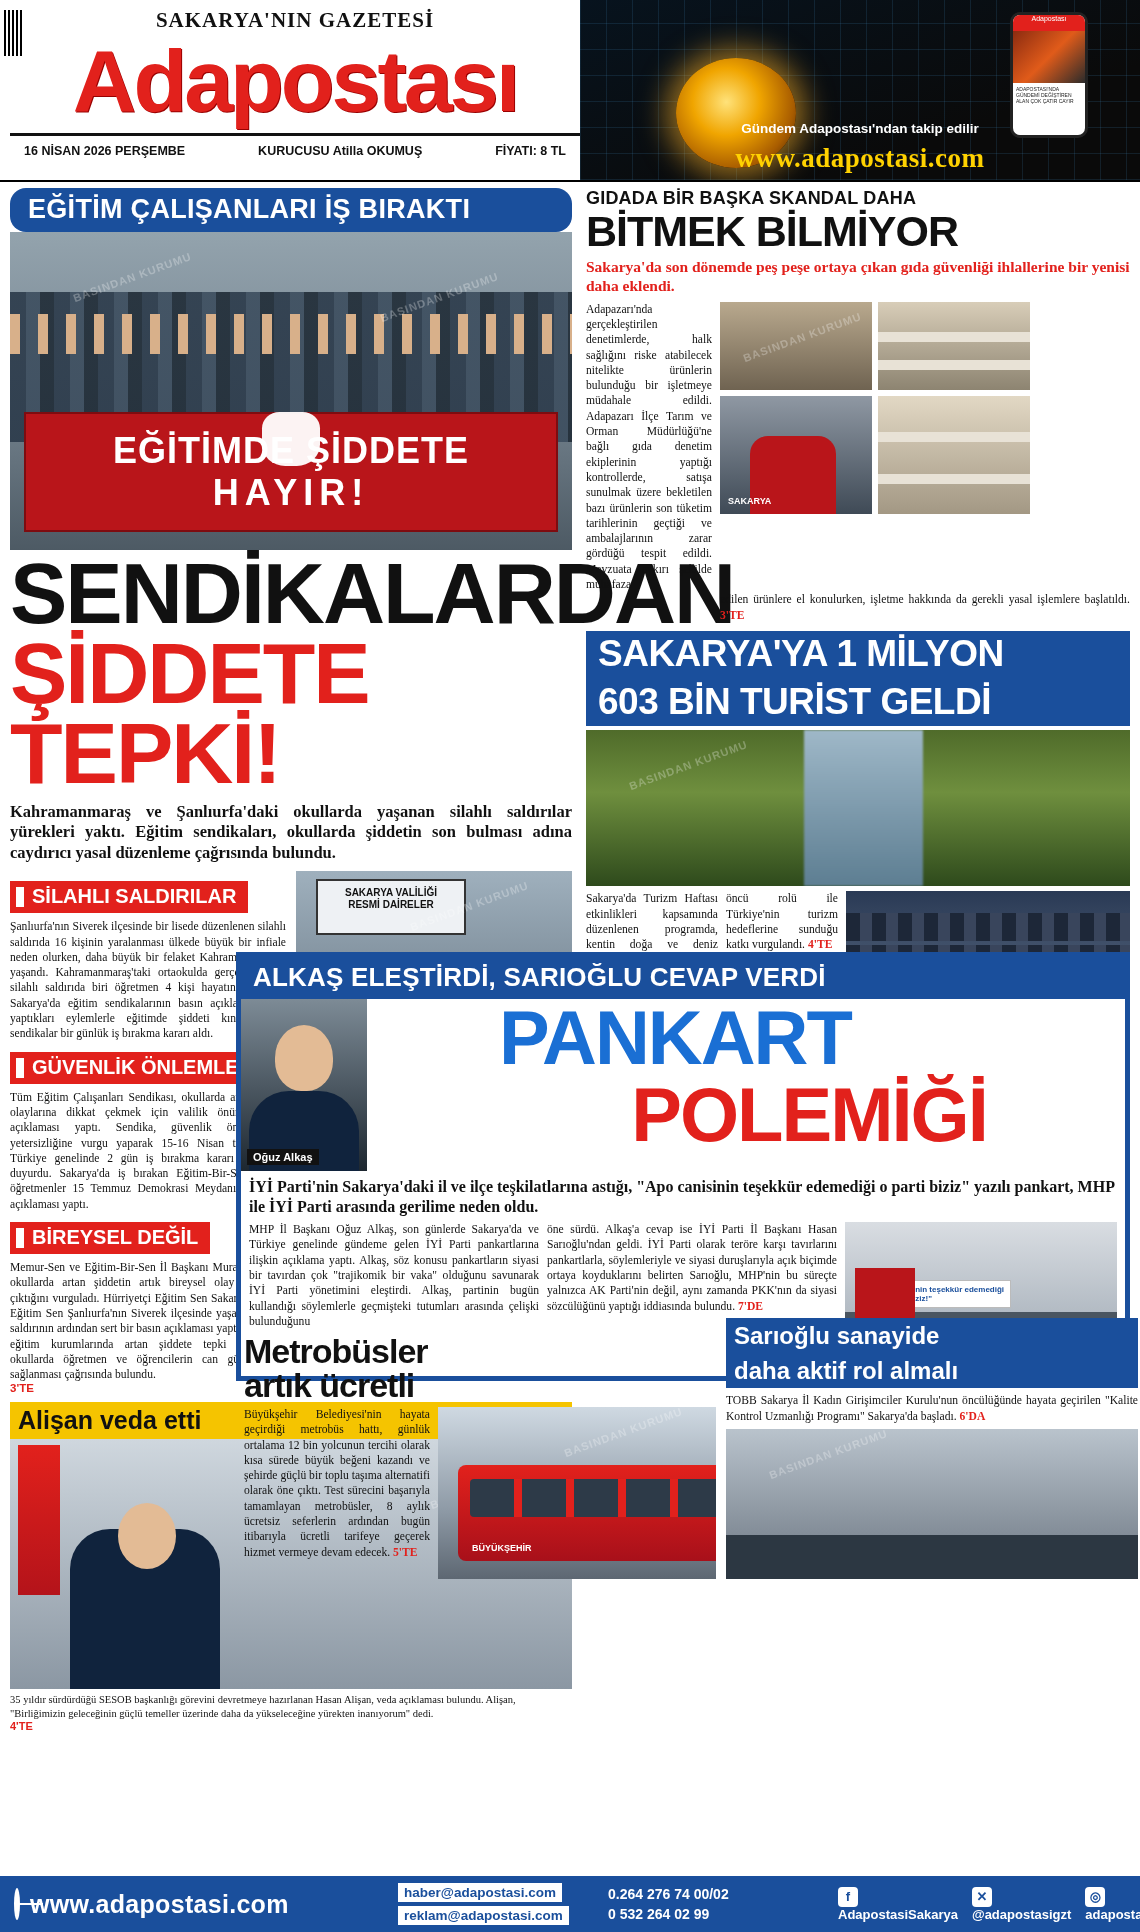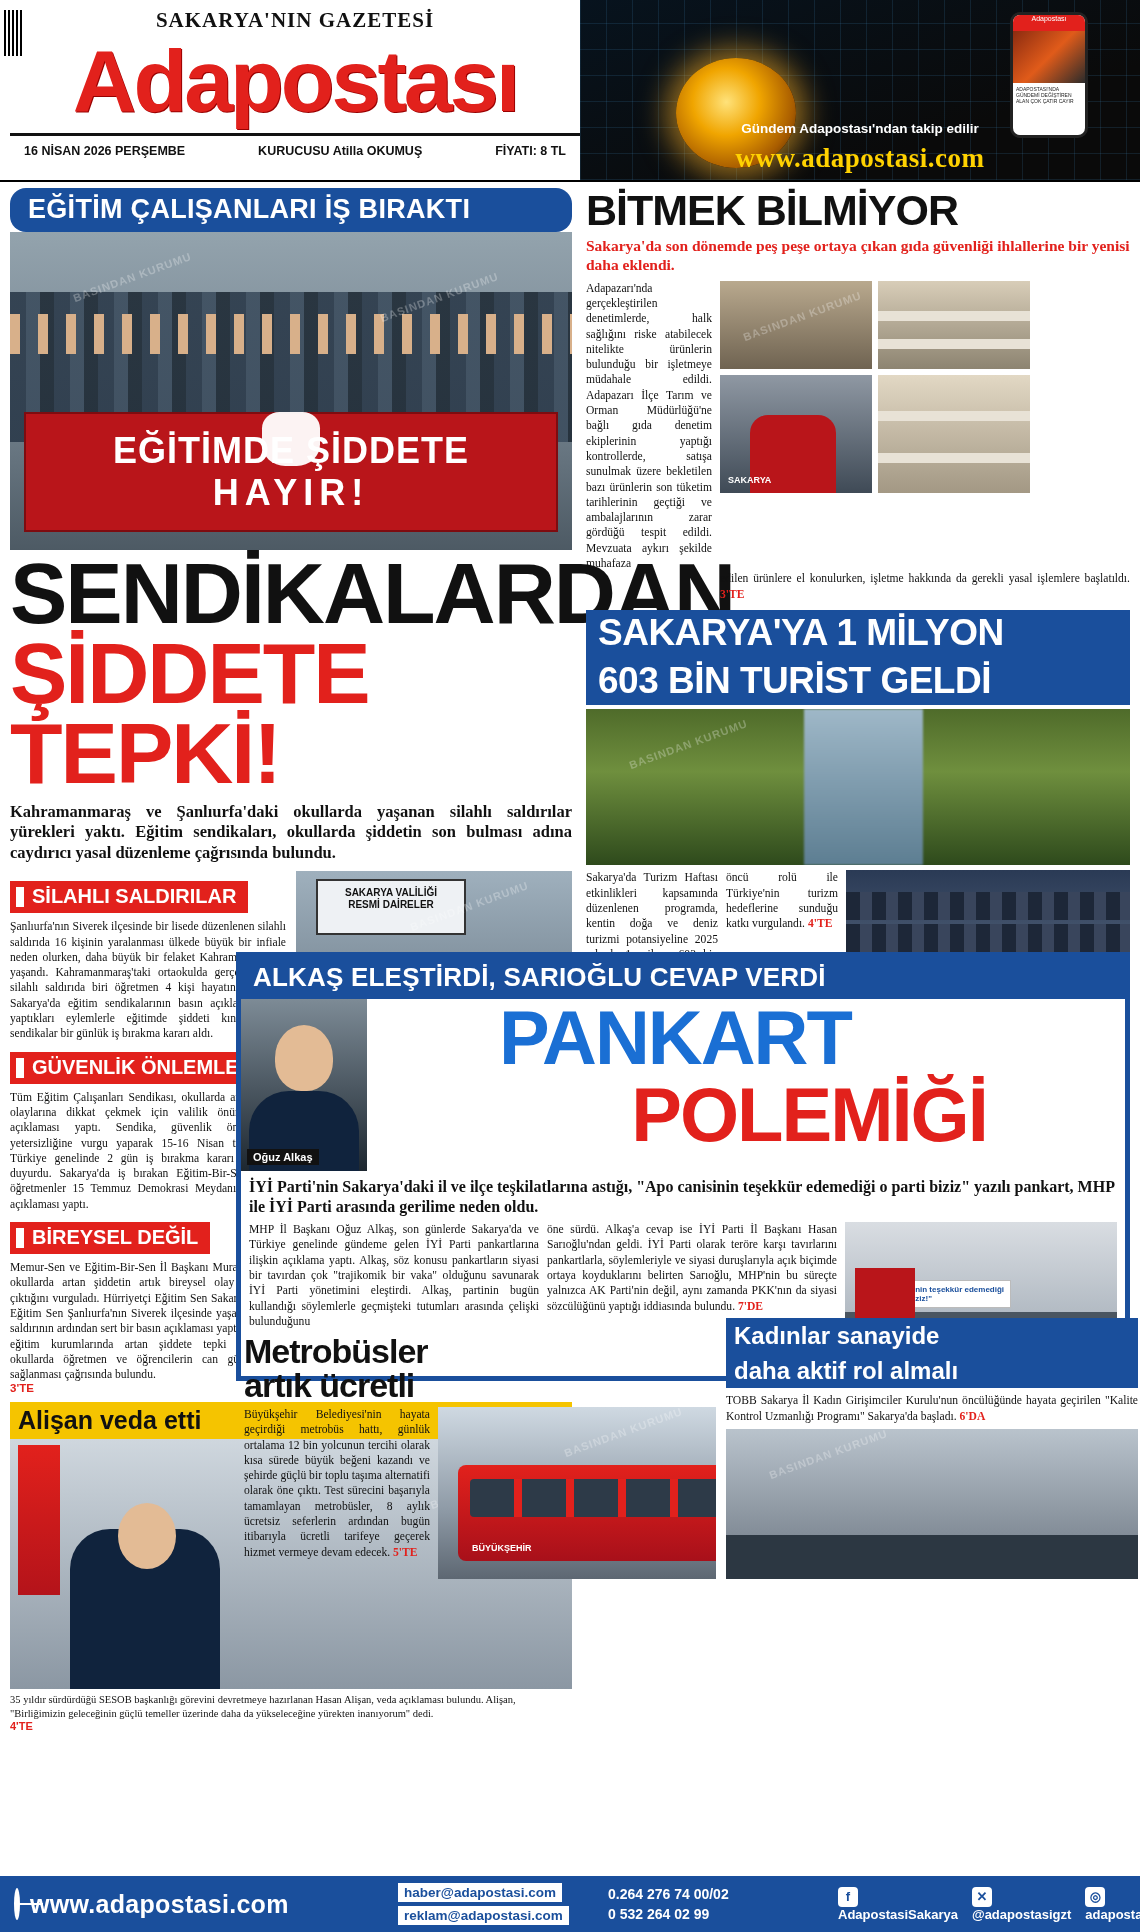--- a/index.html
+++ b/index.html
@@ -296,20 +296,21 @@
           <div class="wm" style="right:20px;top:40px;">BASINDAN KURUMU</div>
         </div>
         <div class="cap" style="margin-top:4px;">35 yıldır sürdürdüğü SESOB başkanlığı görevini devretmeye hazırlanan Hasan Alişan, veda açıklaması bulundu. Alişan, "Birliğimizin geleceğinin güçlü temeller üzerinde daha da yükseleceğine yürekten inanıyorum" dedi.</div>
         <div class="ref" style="font-size:11px;">4'TE</div>
       </div>
     </div>
 
     <div class="col-right">
 
       <div>
+        <div class="r-kicker">GIDADA BİR BAŞKA SKANDAL DAHA</div>
         <div class="r-head">BİTMEK BİLMİYOR</div>
         <div class="r-lede">Sakarya'da son dönemde peş peşe ortaya çıkan gıda güvenliği ihlallerine bir yenisi daha eklendi.</div>
         <div style="display:flex;gap:8px;margin-top:6px;">
           <div style="width:126px;" class="body-txt">Adapazarı'nda gerçekleştirilen denetimlerde, halk sağlığını riske atabilecek nitelikte ürünlerin bulunduğu bir işletmeye müdahale edildi. Adapazarı İlçe Tarım ve Orman Müdürlüğü'ne bağlı gıda denetim ekiplerinin yaptığı kontrollerde, satışa sunulmak üzere bekletilen bazı ürünlerin son tüketim tarihlerinin geçtiği ve ambalajlarının zarar gördüğü tespit edildi. Mevzuata aykırı şekilde muhafaza</div>
           <div style="flex:1;">
             <div style="display:flex;gap:6px;">
               <div class="photo food" style="width:152px;height:88px;background:linear-gradient(180deg,#b9a98e,#6f6351);position:relative;">
                 <div class="wm" style="left:20px;top:30px;">BASINDAN KURUMU</div>
               </div>
               <div class="photo" style="width:152px;height:88px;background:linear-gradient(180deg,#d8cdb8,#8d8471);position:relative;">
@@ -411,21 +412,21 @@
           <div class="bus">
             <div class="bus-win"></div>
             <div style="position:absolute;left:14px;bottom:8px;color:#fff;font-size:9px;font-weight:bold;">BÜYÜKŞEHİR</div>
           </div>
           <div class="wm" style="right:30px;top:20px;">BASINDAN KURUMU</div>
         </div>
       </div>
     </div>
 
     <div style="flex:1;">
-      <div class="blue-head-sm">Kadınlar sanayide</div>
+      <div class="blue-head-sm">Sarıoğlu sanayide</div>
       <div class="blue-head-sm">daha aktif rol almalı</div>
       <div class="body-txt" style="margin-top:5px;">
         <span>TOBB Sakarya İl Kadın Girişimciler Kurulu'nun öncülüğünde hayata geçirilen "Kalite Kontrol Uzmanlığı Programı" Sakarya'da başladı.</span>
         <span class="ref">6'DA</span>
       </div>
       <div class="photo women-photo" style="margin-top:5px;">
         <div class="table-w"></div>
         <div class="wm" style="left:40px;top:20px;">BASINDAN KURUMU</div>
       </div>
     </div>

